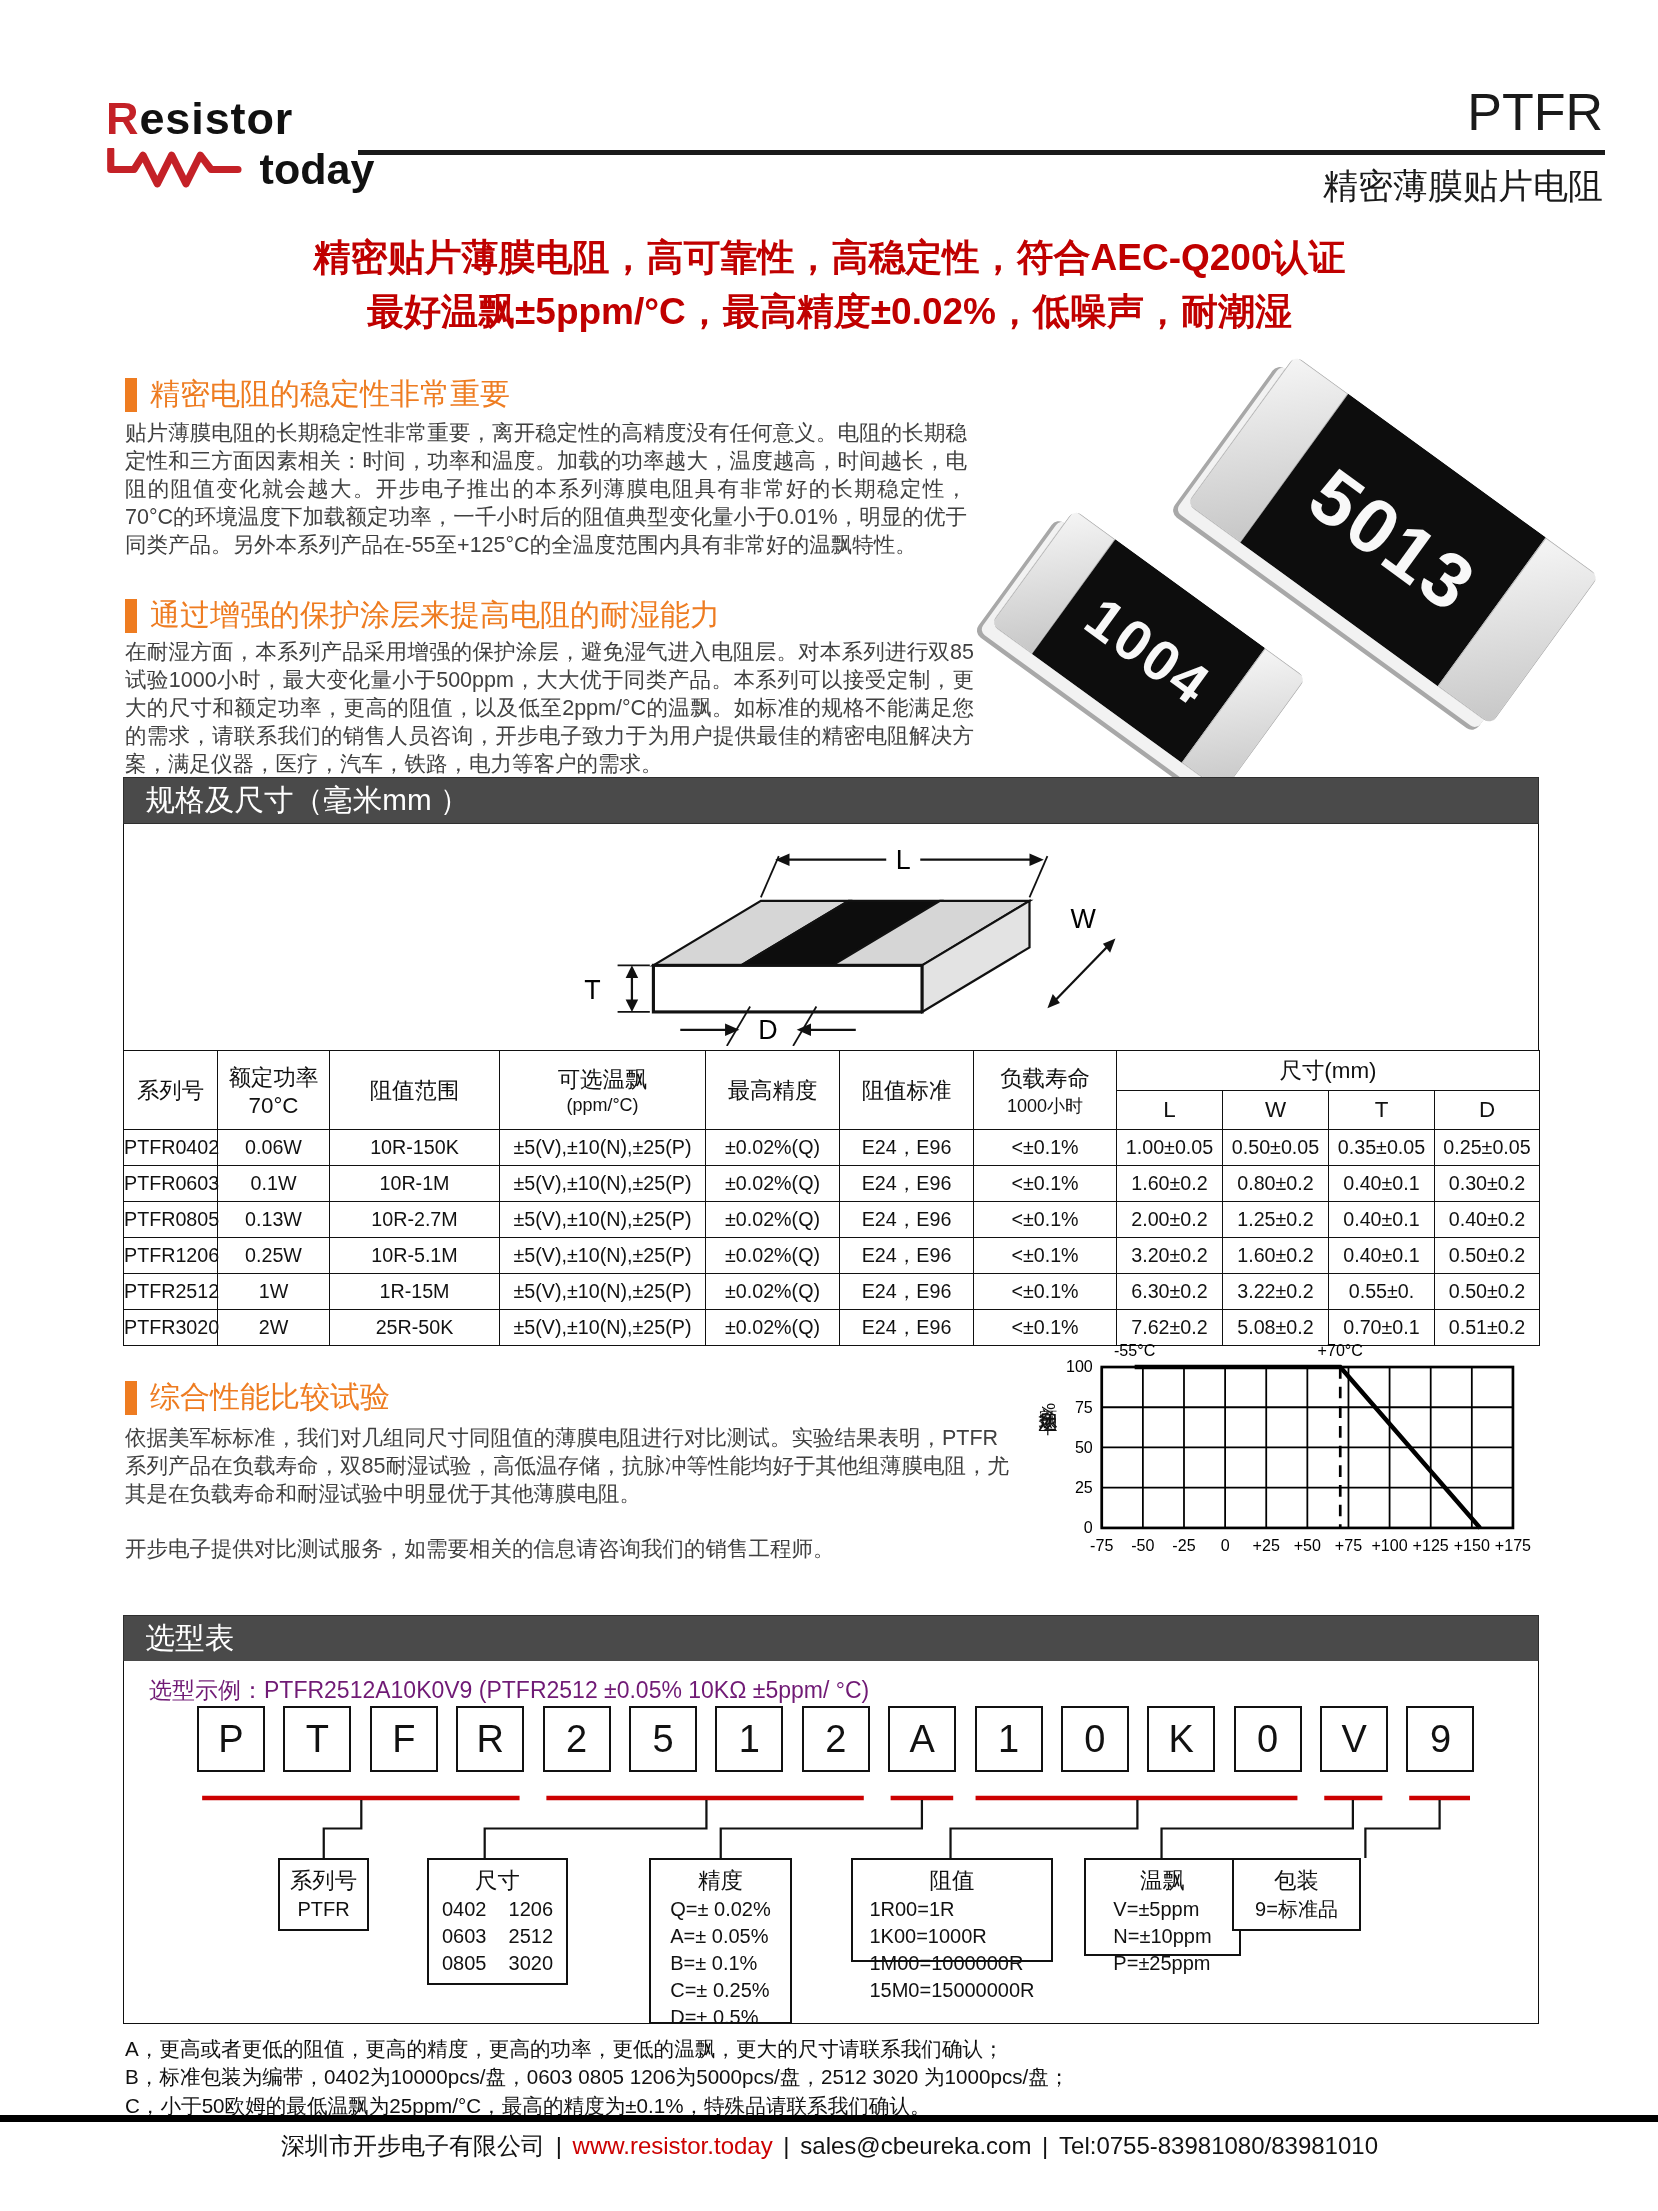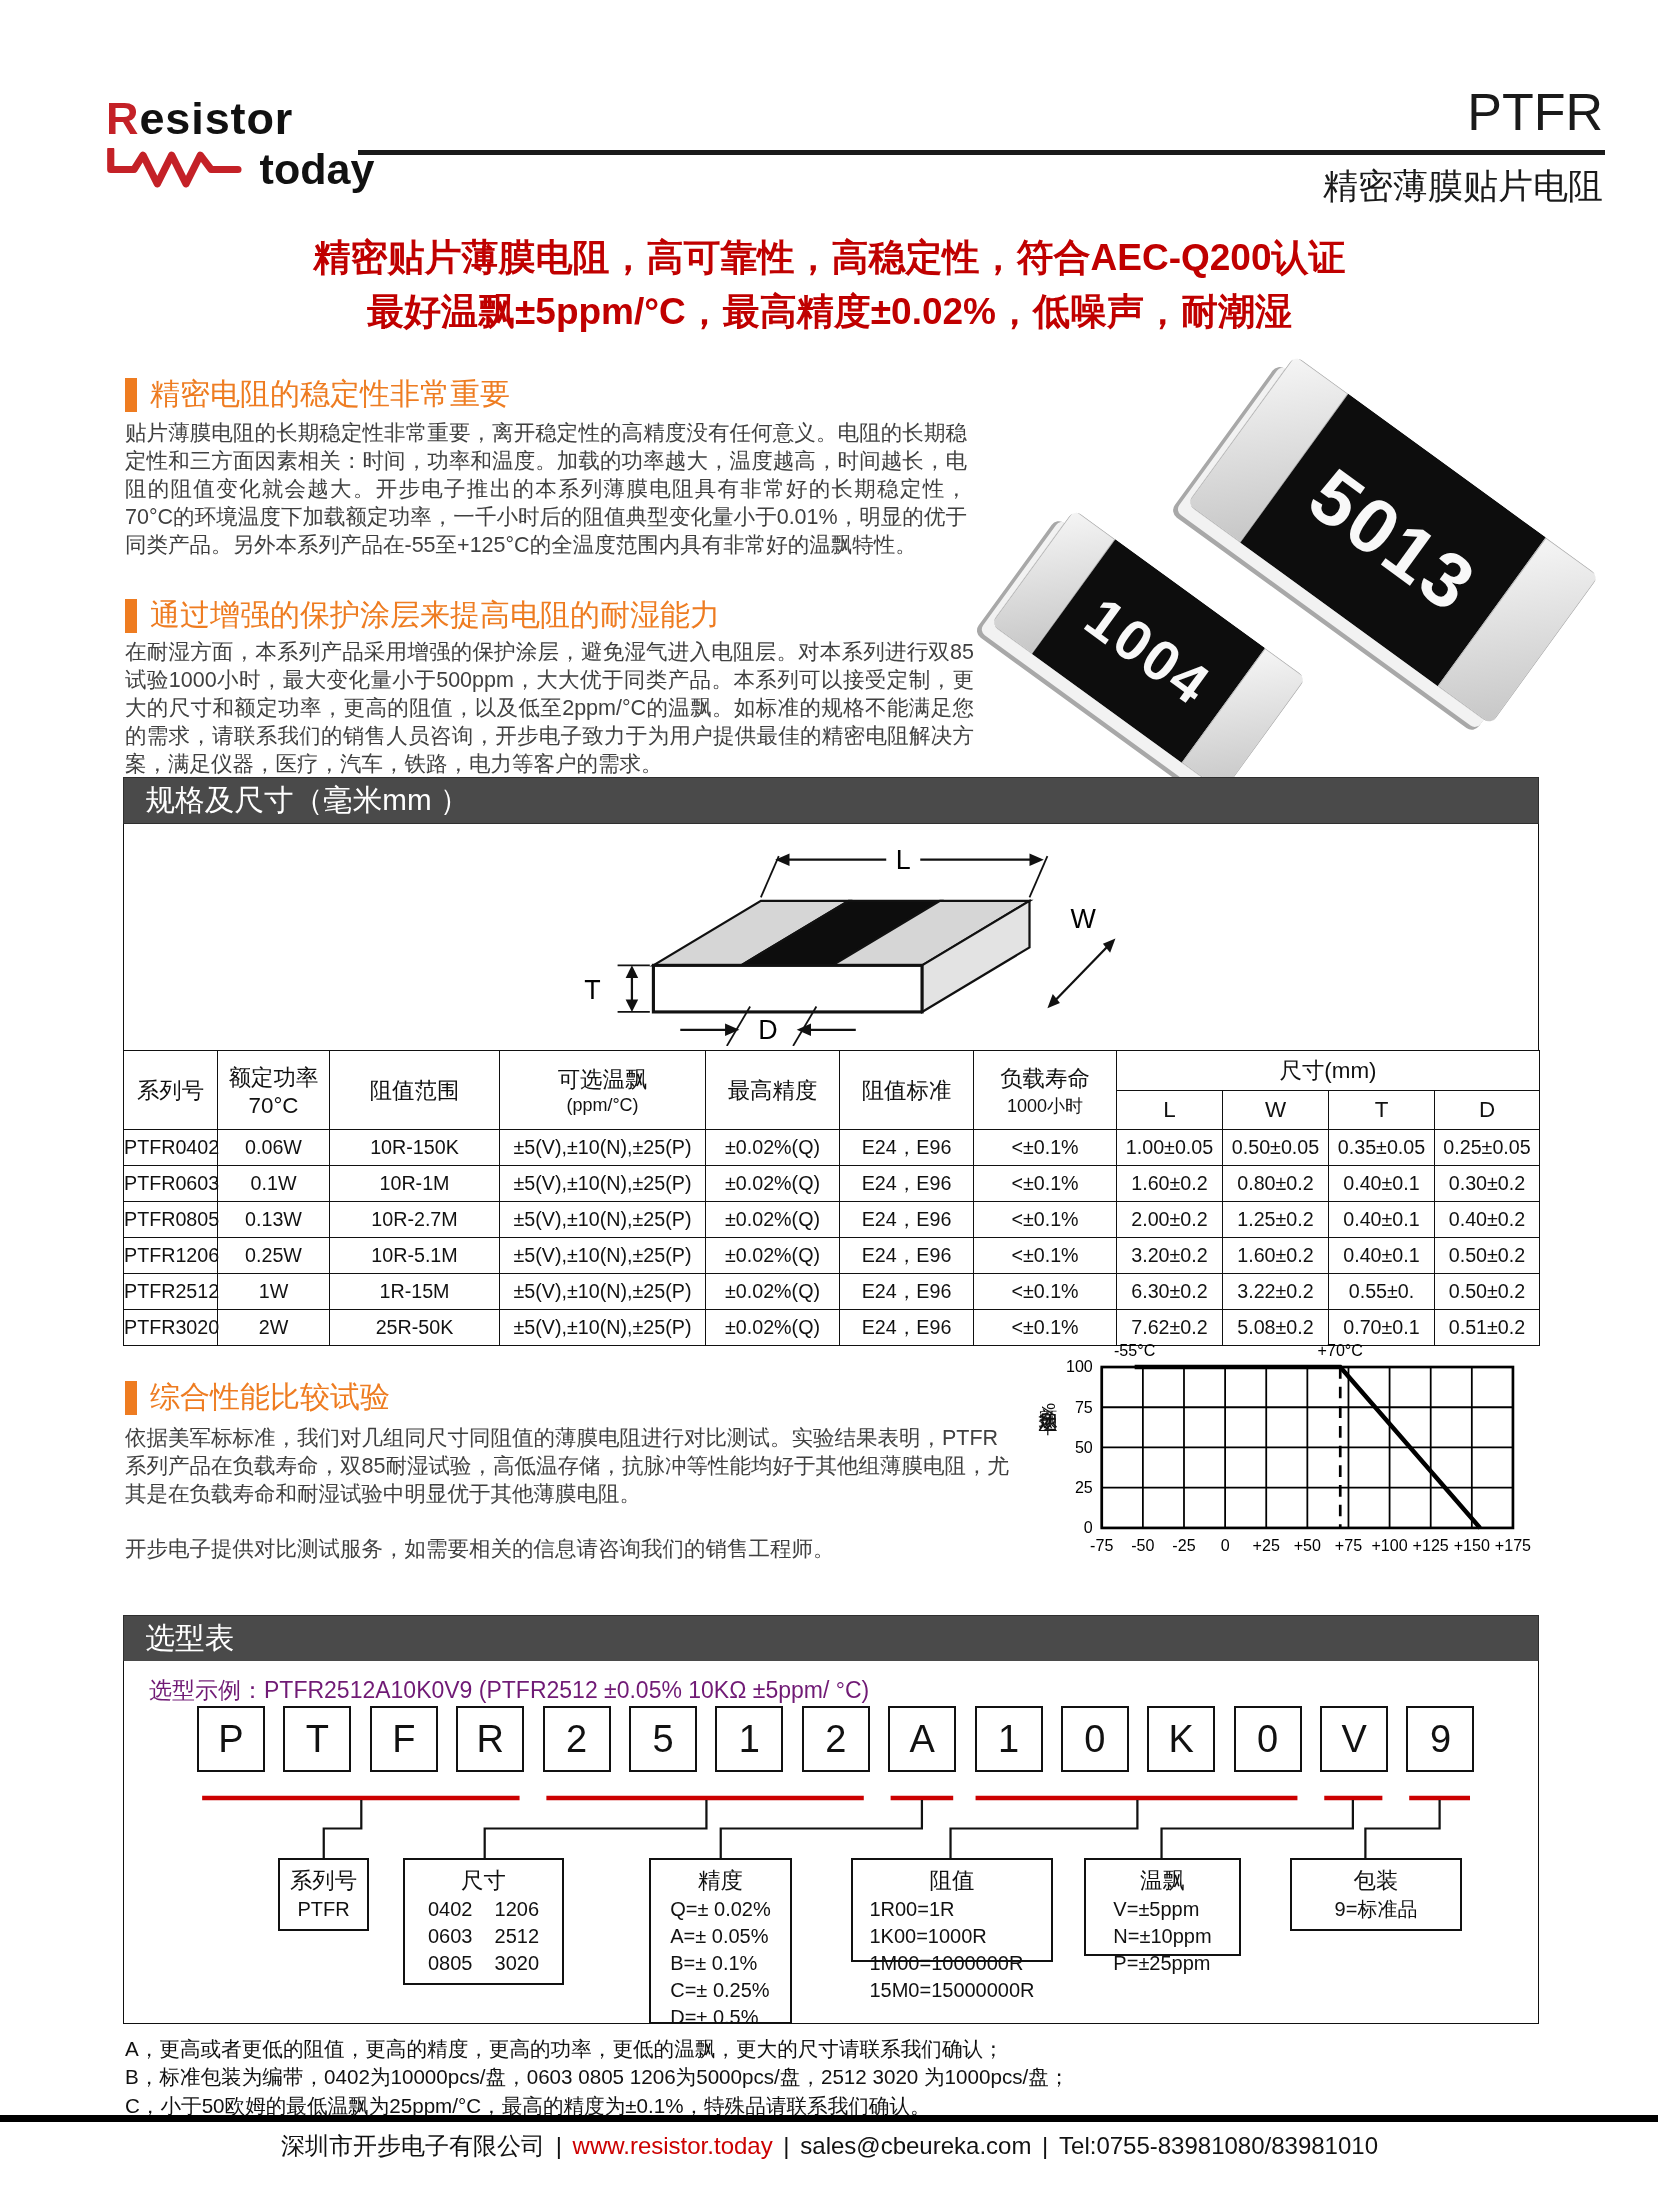--- a/index.html
+++ b/index.html
@@ -393,37 +393,37 @@
       <path d="M1131,20 V52 H922 V85"></path>
       <path d="M1372,20 V52 H1158 V85"></path>
       <path d="M1469,20 V52 H1386 V85"></path>
     </g>
   </svg>
 
   <div class="group-box" style="left:278px;top:1858px;width:91px;height:73px;">
     <div class="g-title">系列号</div>
     <div class="g-lines"><div>PTFR</div></div>
   </div>
-  <div class="group-box" style="left:403px;top:1858px;width:161px;height:127px;">
+  <div class="group-box" style="left:427px;top:1858px;width:141px;height:127px;">
     <div class="g-title">尺寸</div>
     <div class="g-lines"><div>0402    1206</div><div>0603    2512</div><div>0805    3020</div></div>
   </div>
   <div class="group-box" style="left:649px;top:1858px;width:143px;height:166px;">
     <div class="g-title">精度</div>
     <div class="g-lines"><div>Q=± 0.02%</div><div>A=± 0.05%</div><div>B=± 0.1%</div><div>C=± 0.25%</div><div>D=± 0.5%</div></div>
   </div>
   <div class="group-box" style="left:851px;top:1858px;width:202px;height:104px;">
     <div class="g-title">阻值</div>
     <div class="g-lines"><div>1R00=1R</div><div>1K00=1000R</div><div>1M00=1000000R</div><div>15M0=15000000R</div></div>
   </div>
   <div class="group-box" style="left:1084px;top:1858px;width:157px;height:98px;">
     <div class="g-title">温飘</div>
     <div class="g-lines"><div>V=±5ppm</div><div>N=±10ppm</div><div>P=±25ppm</div></div>
   </div>
-  <div class="group-box" style="left:1290px;top:1858px;width:172px;height:73px;">
+  <div class="group-box" style="left:1232px;top:1858px;width:129px;height:73px;">
     <div class="g-title">包装</div>
     <div class="g-lines"><div>9=标准品</div></div>
   </div>
 
   <div class="footnote" style="top:2035px;">A，更高或者更低的阻值，更高的精度，更高的功率，更低的温飘，更大的尺寸请联系我们确认；</div>
   <div class="footnote" style="top:2063px;">B，标准包装为编带，0402为10000pcs/盘，0603 0805 1206为5000pcs/盘，2512 3020 为1000pcs/盘；</div>
   <div class="footnote" style="top:2092px;">C，小于50欧姆的最低温飘为25ppm/°C，最高的精度为±0.1%，特殊品请联系我们确认。</div>
 
   <div id="footer-divider"></div>
   <div id="footer">

